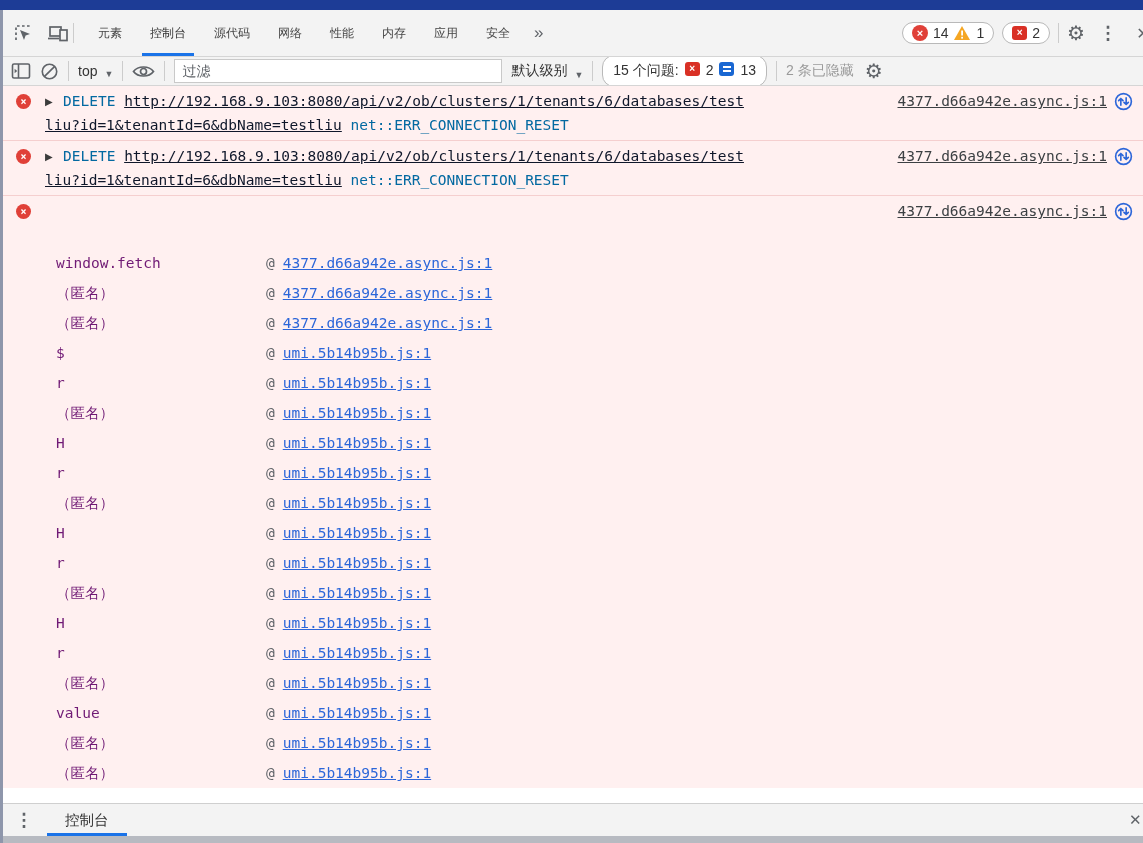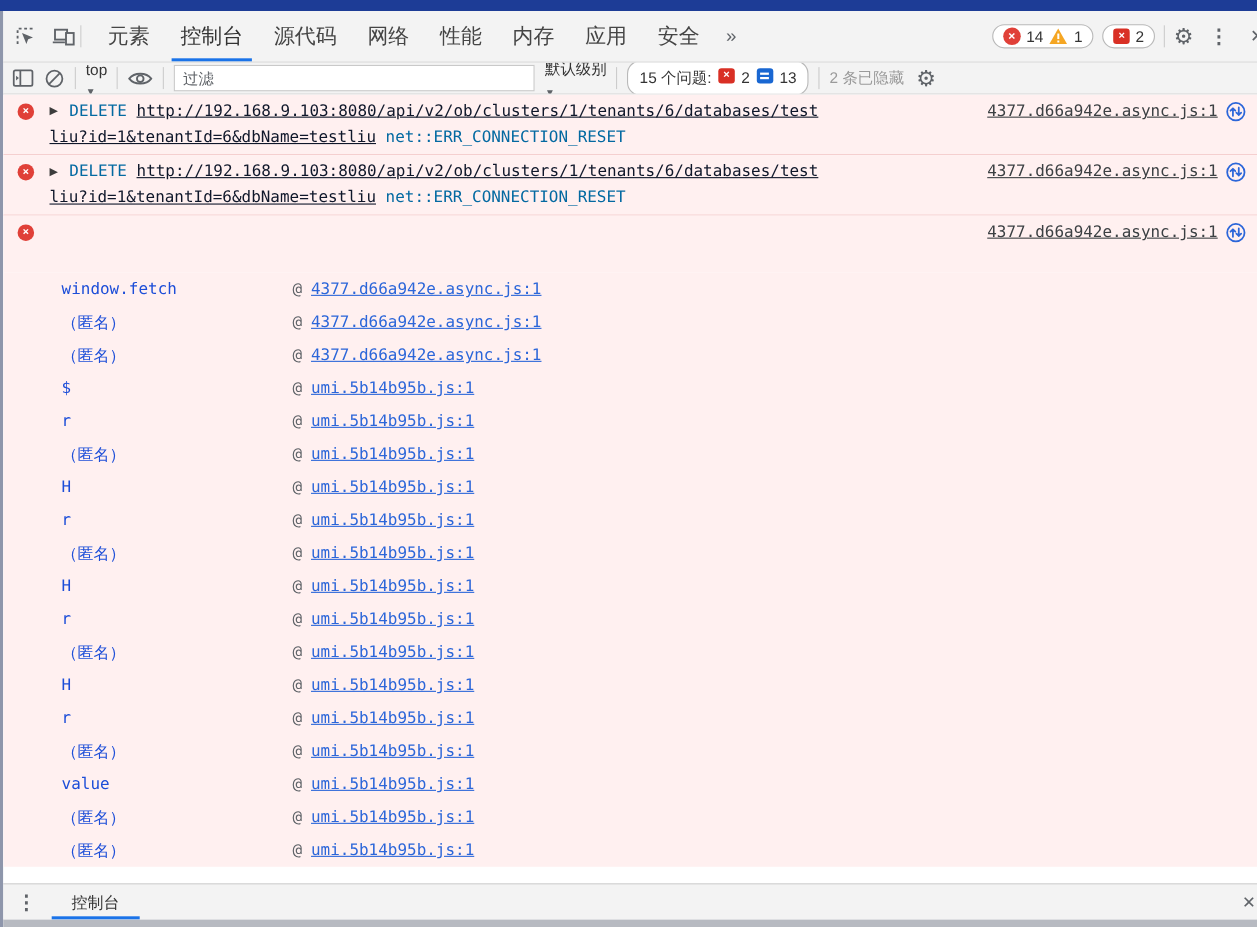--- a/index.html
+++ b/index.html
@@ -17,21 +17,21 @@
   .main-toolbar {
     height: 47px; flex: none; background: #f3f3f3;
     border-bottom: 1px solid #d5d5d5;
     display: flex; align-items: stretch; overflow: hidden;
   }
   .mt-left { display: flex; align-items: center; padding: 0 4px 0 10px; gap: 14px; }
   .icon-btn { display: inline-flex; align-items: center; justify-content: center; cursor: pointer; background: none; border: none; color: #5f6368; }
   .vsep { width: 1px; height: 20px; background: #ccc; align-self: center; flex: none; }
   .tabs { display: flex; align-items: stretch; margin-left: 10px; }
   .tab {
-    display: flex; align-items: center; padding: 0 14px; font-size: 19px;
+    display: flex; align-items: center; padding: 0 14px; font-size: 12px;
     color: #454545; cursor: pointer; position: relative; white-space: nowrap;
   }
   .tab.active { color: #333; }
   .tab.active::after {
     content: ""; position: absolute; left: 6px; right: 6px; bottom: 0;
     height: 3px; background: #1a73e8;
   }
   .more-tabs { display: flex; align-items: center; padding: 0 10px; color: #5f6368; font-size: 17px; cursor: pointer; }
   .mt-right { margin-left: auto; display: flex; align-items: center; gap: 8px; padding-right: 0; }
   .badge-box {
@@ -55,22 +55,22 @@
   .gear-glyph { font-size: 20px; color: #5f6368; }
   .kebab-glyph { font-size: 18px; color: #5f6368; font-weight: bold; padding: 0 6px; }
   .close-glyph { font-size: 16px; color: #5f6368; width: 24px; margin-right: -12px; }
 
   
   .console-toolbar {
     height: 29px; flex: none; background: #f3f3f3; border-bottom: 1px solid #d5d5d5;
     display: flex; align-items: center; gap: 9px; padding: 0 0 0 8px; overflow: hidden;
   }
   .ctx-select, .levels-select {
-    display: inline-flex; align-items: flex-start; gap: 7px; font-size: 14px;
-    color: #333; cursor: pointer; white-space: nowrap; background: none; border: none; flex-direction: column;
+    display: inline-flex; align-items: flex-end; gap: 7px; font-size: 14px;
+    color: #333; cursor: pointer; white-space: nowrap; background: none; border: none;
   }
   .caret { font-size: 9px; color: #5f6368; }
   .filter-input {
     width: 328px; height: 24px; border: 1px solid #c9c9c9; background: #fff;
     font-size: 14px; padding: 0 7px; color: #333; outline: none;
     font-family: "Liberation Sans", sans-serif;
   }
   .filter-input::placeholder { color: #5f6368; opacity: 1; }
   .issues-btn {
     display: inline-flex; align-items: flex-start; gap: 6px; background: #fff;
@@ -106,21 +106,21 @@
   .url-link { color: #0f172a; text-decoration: underline; cursor: pointer; }
   .err-loc {
     position: absolute; right: 10px; top: 4px;
     display: flex; align-items: center; gap: 7px; white-space: nowrap;
   }
   .src-link { color: #3c4043; text-decoration: underline; cursor: pointer; }
   .net-icon { display: inline-flex; cursor: pointer; }
 
   .stack-block { background: #fff0f0; }
   .stack-row { display: flex; align-items: center; height: 30px; padding-left: 53px; }
-  .stack-fn { width: 210px; flex: none; color: #1d4ed8; }
+  .stack-fn { width: 210px; flex: none; color: #701a75; }
   .stack-row.async .stack-fn { font-style: italic; width: auto; }
   .stack-loc { display: flex; align-items: center; gap: 8px; }
   .at-sym { color: #5f6368; }
   .stack-link { color: #2c66d9; text-decoration: underline; cursor: pointer; }
 
   
   .drawer {
     height: 33px; flex: none; background: #f3f3f3; border-top: 1px solid #cfcfcf;
     display: flex; align-items: stretch; overflow: hidden;
   }

